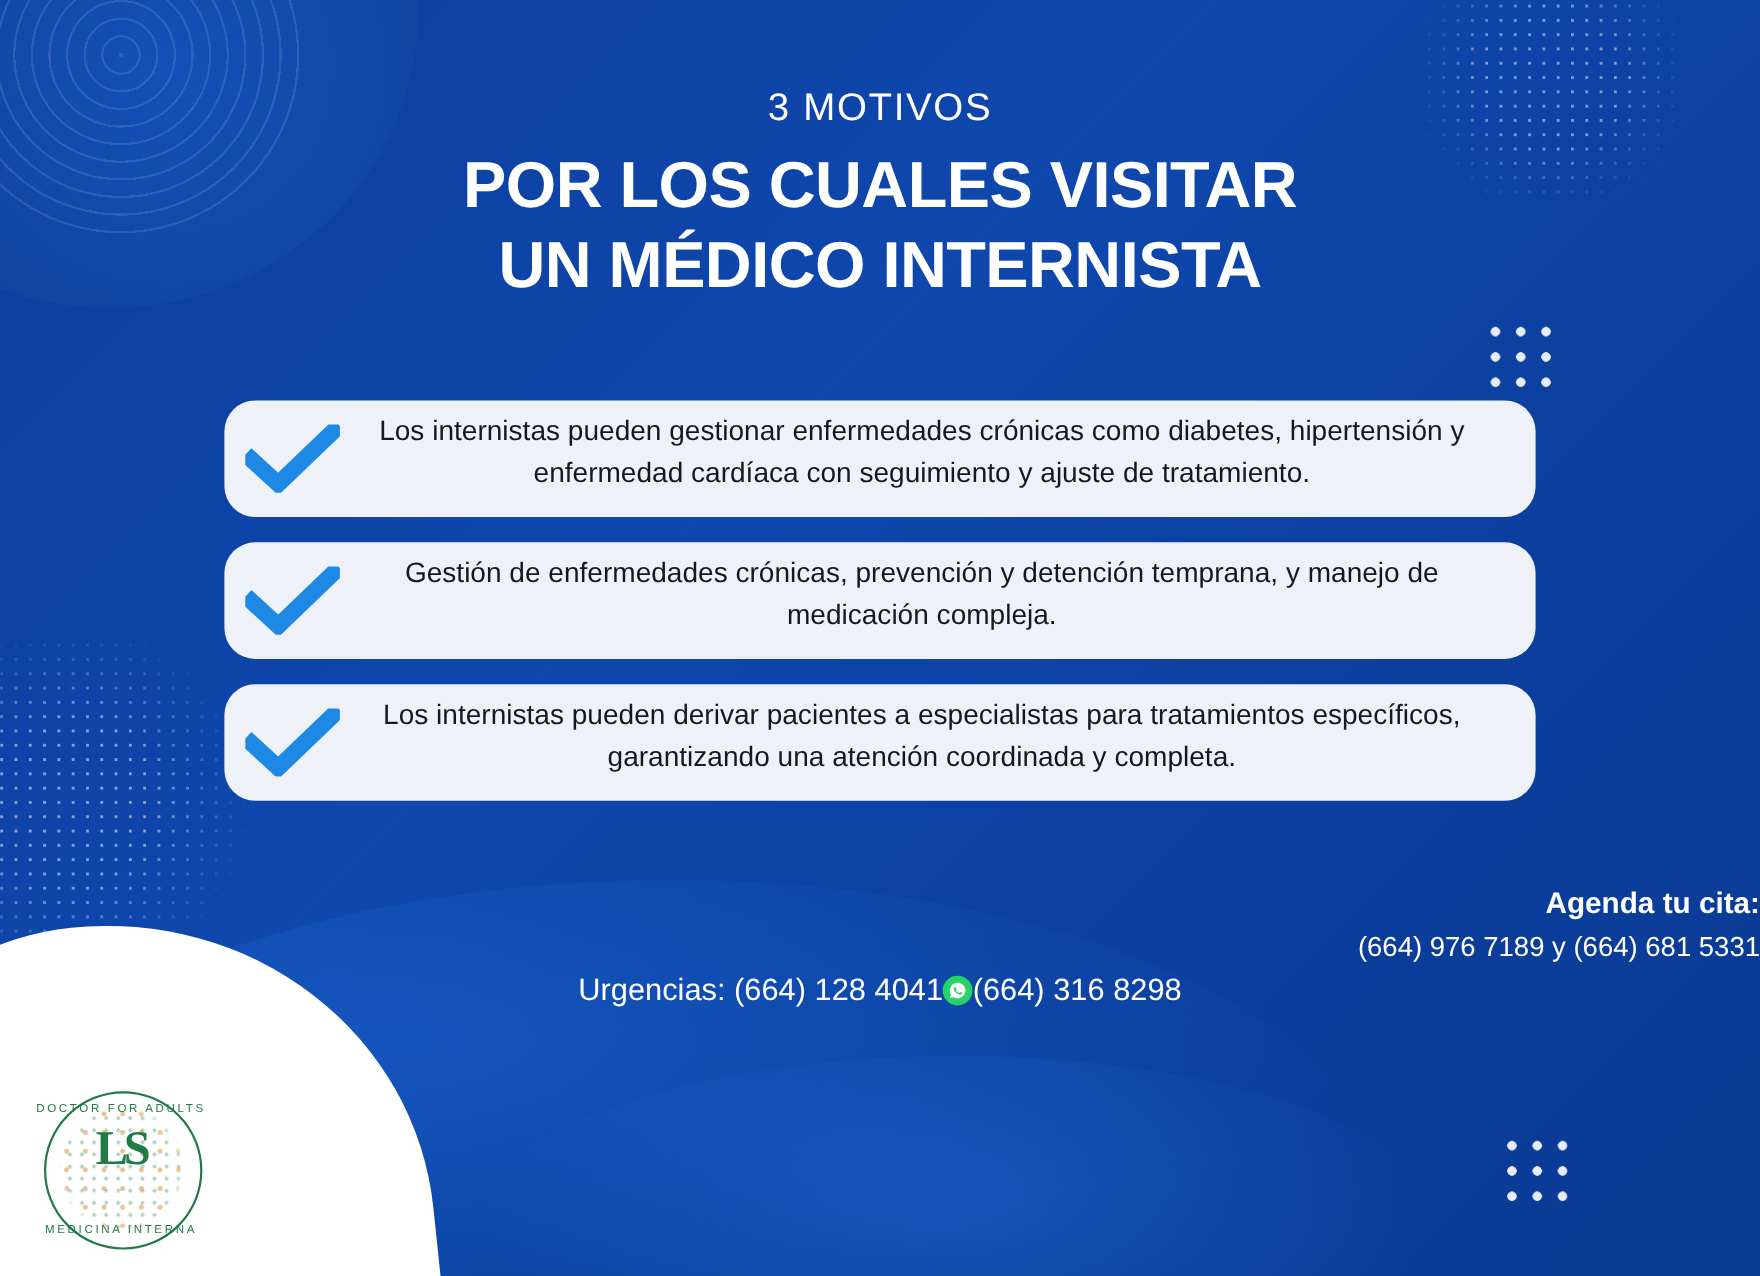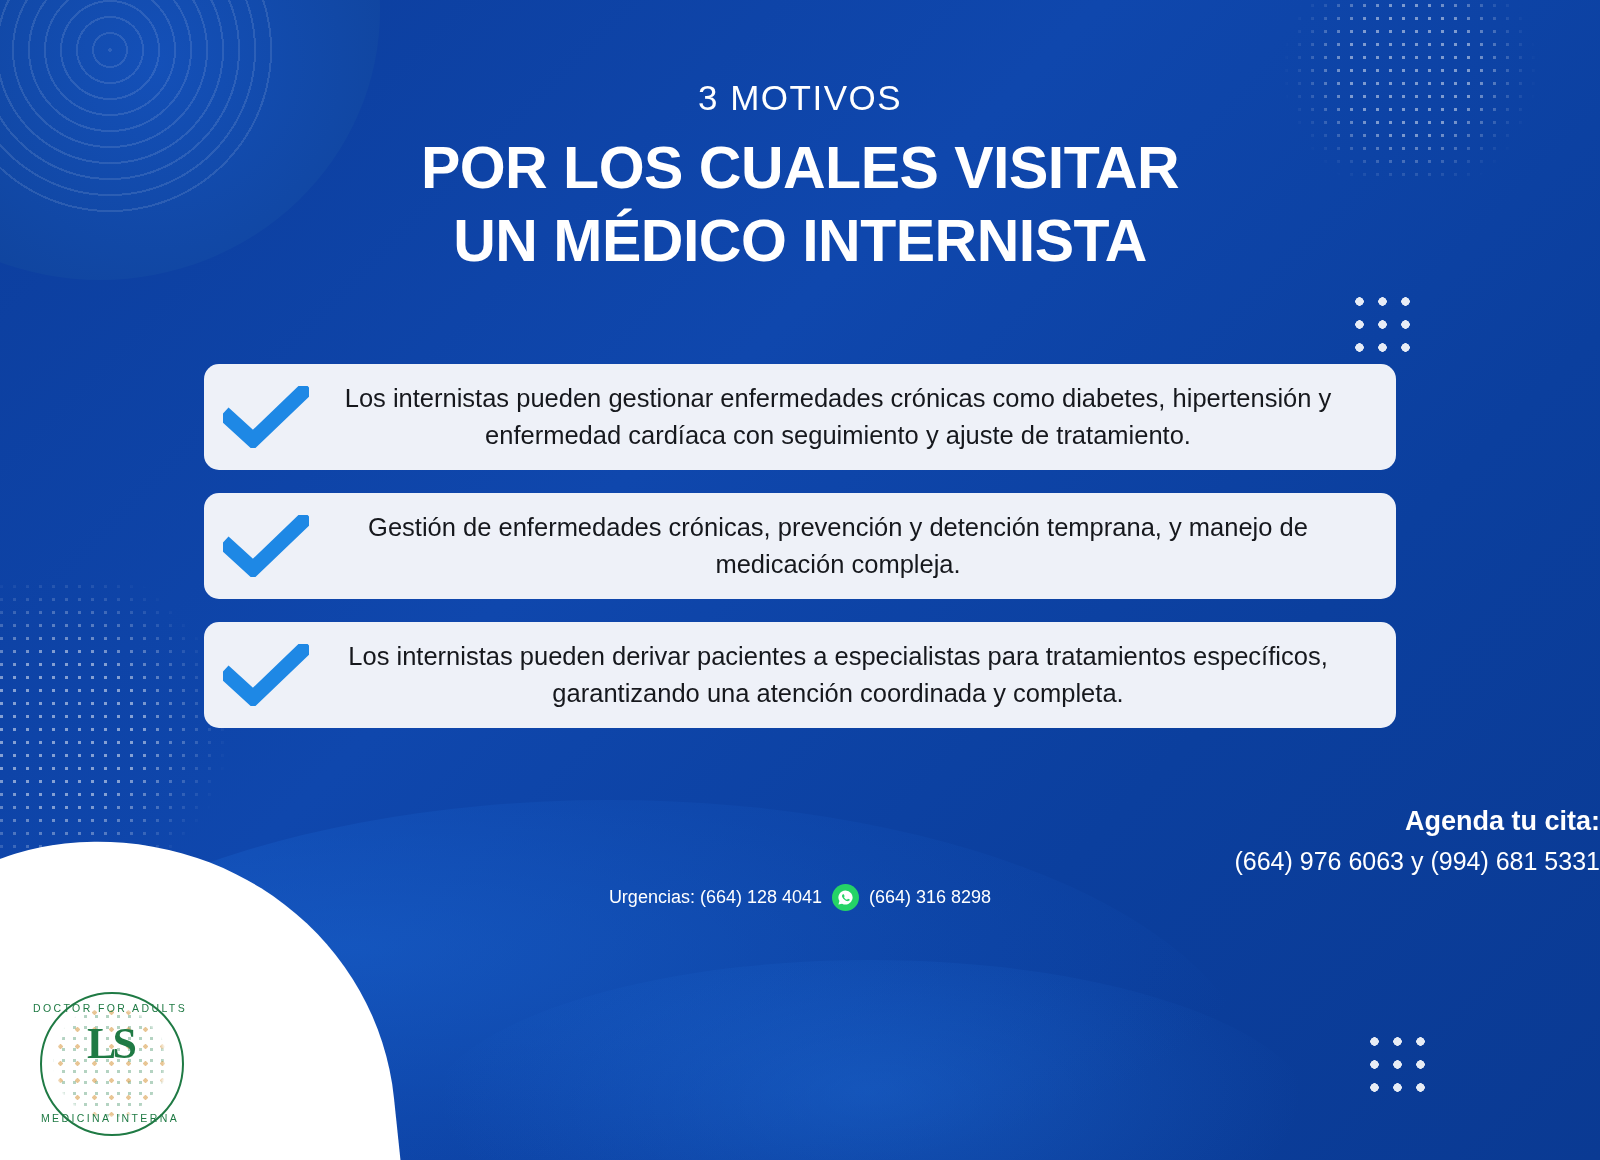--- a/index.html
+++ b/index.html
@@ -122,24 +122,23 @@
   .cards {
     position: relative;
     margin: 86px auto 0 auto;
     width: 1192px;
     display: flex;
     flex-direction: column;
     gap: 23px;
   }
   .card {
     background: #eef1f8;
-    border-radius: 15px;
+    border-radius: 28px;
     min-height: 106px;
     display: flex;
-    align-items: center;
     padding: 10px 26px 10px 14px;
     box-sizing: border-box;
   }
   .check {
     flex: 0 0 auto;
     width: 96px;
     display: flex;
     align-items: center;
     justify-content: center;
   }
@@ -163,26 +162,25 @@
   .contact .agenda {
     font-size: 27px;
     font-weight: 700;
     margin: 0 0 10px 0;
   }
   .contact .phones {
     font-size: 25px;
     margin: 0 0 8px 0;
   }
   .contact .urgencias {
-    font-size: 18px;
+    font-size: 28px;
     margin: 0;
     display: flex;
     align-items: center;
     justify-content: center;
-    gap: 10px;
   }
   .wa-icon {
     display: inline-flex;
     width: 27px; height: 27px;
     border-radius: 50%;
     background: #25d366;
     align-items: center;
     justify-content: center;
   }
 
@@ -290,21 +288,21 @@
           <path d="M6 32 L30 54 L80 6" fill="none" stroke="#1e88e5" stroke-width="15" stroke-linecap="square" stroke-linejoin="miter"></path>
         </svg>
       </span>
       <span class="card-text">Los internistas pueden derivar pacientes a especialistas para tratamientos específicos, garantizando una atención coordinada y completa.</span>
     </div>
 
   </div>
 
   <div class="contact">
     <p class="agenda">Agenda tu cita:</p>
-    <p class="phones">(664) 976 6063 y (994) 681 5331</p>
+    <p class="phones">(664) 976 7189 y (664) 681 5331</p>
     <p class="urgencias">
       <span>Urgencias: (664) 128 4041</span>
       <span class="wa-icon">
         <svg width="17" height="17" viewBox="0 0 24 24" aria-hidden="true">
           <path fill="#ffffff" d="M12 2a10 10 0 0 0-8.6 15.1L2 22l5.1-1.3A10 10 0 1 0 12 2zm5.3 14c-.2.6-1.2 1.2-1.7 1.2-.5.1-1 .1-1.6-.1-.4-.1-.9-.3-1.5-.6-2.6-1.1-4.3-3.8-4.4-4-.1-.2-1-1.4-1-2.6s.6-1.8.9-2.1c.2-.2.5-.3.7-.3h.5c.2 0 .4 0 .6.4l.8 2c.1.2.1.4 0 .5l-.3.5-.3.3c-.1.1-.3.3-.1.6.2.3.7 1.2 1.6 2 1.1.9 1.9 1.2 2.2 1.3.2.1.4.1.6-.1l.8-1c.2-.2.4-.2.6-.1l2 1c.2.1.4.2.4.3.1.1.1.5-.1 1.1z"></path>
         </svg>
       </span>
       <span>(664) 316 8298</span>
     </p>
   </div>

